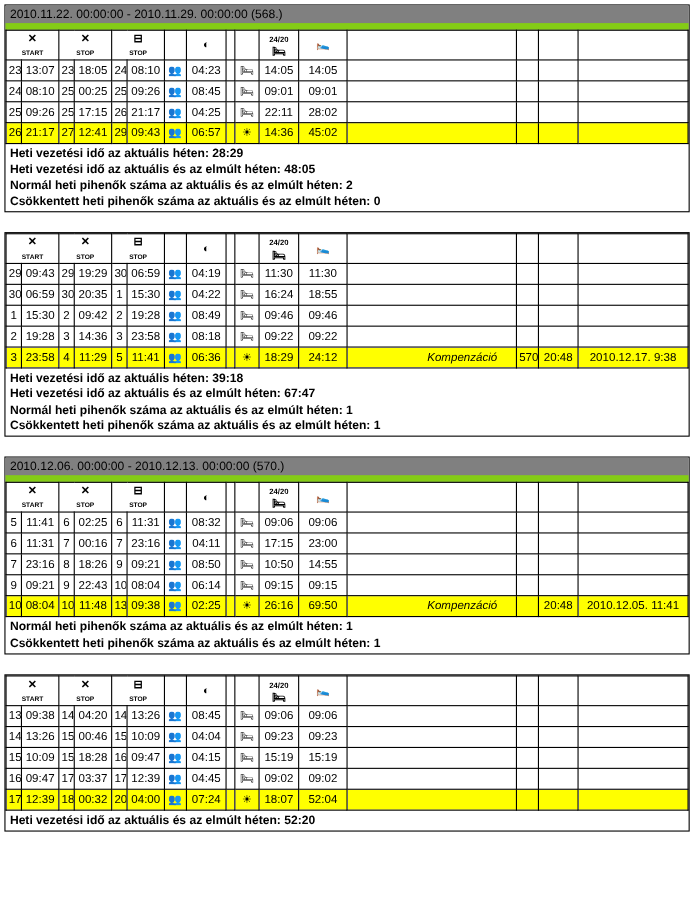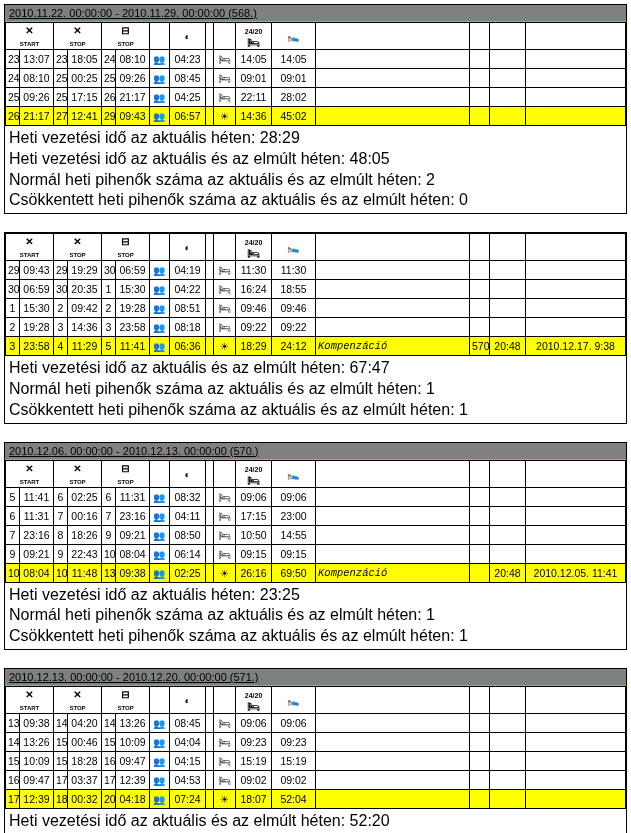--- a/index.html
+++ b/index.html
@@ -1,34 +1,34 @@
 <!DOCTYPE html>
 <html><head>
 <meta charset="utf-8">
 <style>
   body { margin: 0; padding: 4px; font-family: Arial, sans-serif; font-size: 11px; background: #fff; width: 623px; }
   .block { border: 1px solid #000; margin-bottom: 18px; }
-  .title-bar { background: #808080; color: #000; padding: 2px 4px; font-size: 11px; border-bottom: 1px solid #84cc16; text-decoration: underline; }
+  .title-bar { background: #808080; color: #000; padding: 2px 4px; font-size: 11px; border-bottom: 6px solid #84cc16; }
   table { border-collapse: collapse; width: 100%; table-layout: fixed; }
   td, th { border: 1px solid #000; padding: 1px 2px; text-align: center; font-size: 10.5px; height: 16px; overflow: hidden; white-space: nowrap; }
   th { background: #fff; }
   .hl { background: #ffff00; }
-  .summary { padding: 2px 4px; font-size: 16px; line-height: 1.3; }
+  .summary { padding: 2px 4px; font-size: 11px; line-height: 1.3; font-weight: bold; }
   .summary div { white-space: nowrap; }
   
   .c1 { width: 14px; } .c2 { width: 34px; }
   .c3 { width: 14px; } .c4 { width: 34px; }
   .c5 { width: 14px; } .c6 { width: 34px; }
   .c7 { width: 20px; } .c8 { width: 36px; }
   .c9 { width: 8px; } .c10 { width: 22px; } .c11 { width: 36px; }
   .c12 { width: 44px; } .c13 { width: auto; }
   .c14 { width: 20px; } .c15 { width: 36px; }
   .c16 { width: 100px; }
   .ico { font-size: 10px; }
-  .komp { font-style: italic; text-align: left; padding-right: 2px; font-family: Liberation Mono, monospace; }
+  .komp { font-style: italic; text-align: right; padding-right: 17px; }
 </style>
 </head>
 <body>
 
 <div id="root">
     <div class="block">
       <div class="title-bar">2010.11.22. 00:00:00 - 2010.11.29. 00:00:00 (568.)</div>
       <table>
         <colgroup>
     <col class="c1">
@@ -218,21 +218,21 @@
             <td class=""></td>
           </tr>
           <tr class="">
             <td class="">1</td>
             <td class="">15:30</td>
             <td class="">2</td>
             <td class="">09:42</td>
             <td class="">2</td>
             <td class="">19:28</td>
             <td class=""><span class="ico">👥</span></td>
-            <td class="">08:51</td>
+            <td class="">08:49</td>
             <td class=""></td>
             <td class=""><span class="ico">🛏</span></td>
             <td class="">09:46</td>
             <td class="">09:46</td>
             <td class=""></td>
             <td class=""></td>
             <td class=""></td>
             <td class=""></td>
           </tr>
           <tr class="">
@@ -267,20 +267,21 @@
             <td class="">18:29</td>
             <td class="">24:12</td>
             <td class="komp">Kompenzáció</td>
             <td class="">570</td>
             <td class="">20:48</td>
             <td class="">2010.12.17. 9:38</td>
           </tr>
         </tbody>
       </table>
       <div class="summary">
+        <div>Heti vezetési idő az aktuális héten: 39:18</div>
         <div>Heti vezetési idő az aktuális és az elmúlt héten: 67:47</div>
         <div>Normál heti pihenők száma az aktuális és az elmúlt héten: 1</div>
         <div>Csökkentett heti pihenők száma az aktuális és az elmúlt héten: 1</div>
       </div>
     </div>
     <div class="block">
       <div class="title-bar">2010.12.06. 00:00:00 - 2010.12.13. 00:00:00 (570.)</div>
       <table>
         <colgroup>
     <col class="c1">
@@ -402,27 +403,25 @@
             <td class="">26:16</td>
             <td class="">69:50</td>
             <td class="komp">Kompenzáció</td>
             <td class=""></td>
             <td class="">20:48</td>
             <td class="">2010.12.05. 11:41</td>
           </tr>
         </tbody>
       </table>
       <div class="summary">
-        <div>Heti vezetési idő az aktuális héten: 23:25</div>
         <div>Normál heti pihenők száma az aktuális és az elmúlt héten: 1</div>
         <div>Csökkentett heti pihenők száma az aktuális és az elmúlt héten: 1</div>
       </div>
     </div>
     <div class="block">
-      <div class="title-bar">2010.12.13. 00:00:00 - 2010.12.20. 00:00:00 (571.)</div>
       <table>
         <colgroup>
     <col class="c1">
           <col class="c2">
           <col class="c3">
           <col class="c4">
           <col class="c5">
           <col class="c6">
     <col class="c7">
           <col class="c8">
@@ -506,37 +505,37 @@
             <td class=""></td>
           </tr>
           <tr class="">
             <td class="">16</td>
             <td class="">09:47</td>
             <td class="">17</td>
             <td class="">03:37</td>
             <td class="">17</td>
             <td class="">12:39</td>
             <td class=""><span class="ico">👥</span></td>
-            <td class="">04:53</td>
+            <td class="">04:45</td>
             <td class=""></td>
             <td class=""><span class="ico">🛏</span></td>
             <td class="">09:02</td>
             <td class="">09:02</td>
             <td class=""></td>
             <td class=""></td>
             <td class=""></td>
             <td class=""></td>
           </tr>
           <tr class="hl">
             <td class="">17</td>
             <td class="">12:39</td>
             <td class="">18</td>
             <td class="">00:32</td>
             <td class="">20</td>
-            <td class="">04:18</td>
+            <td class="">04:00</td>
             <td class=""><span class="ico">👥</span></td>
             <td class="">07:24</td>
             <td class=""></td>
             <td class=""><span class="ico">☀</span></td>
             <td class="">18:07</td>
             <td class="">52:04</td>
             <td class=""></td>
             <td class=""></td>
             <td class=""></td>
             <td class=""></td>

